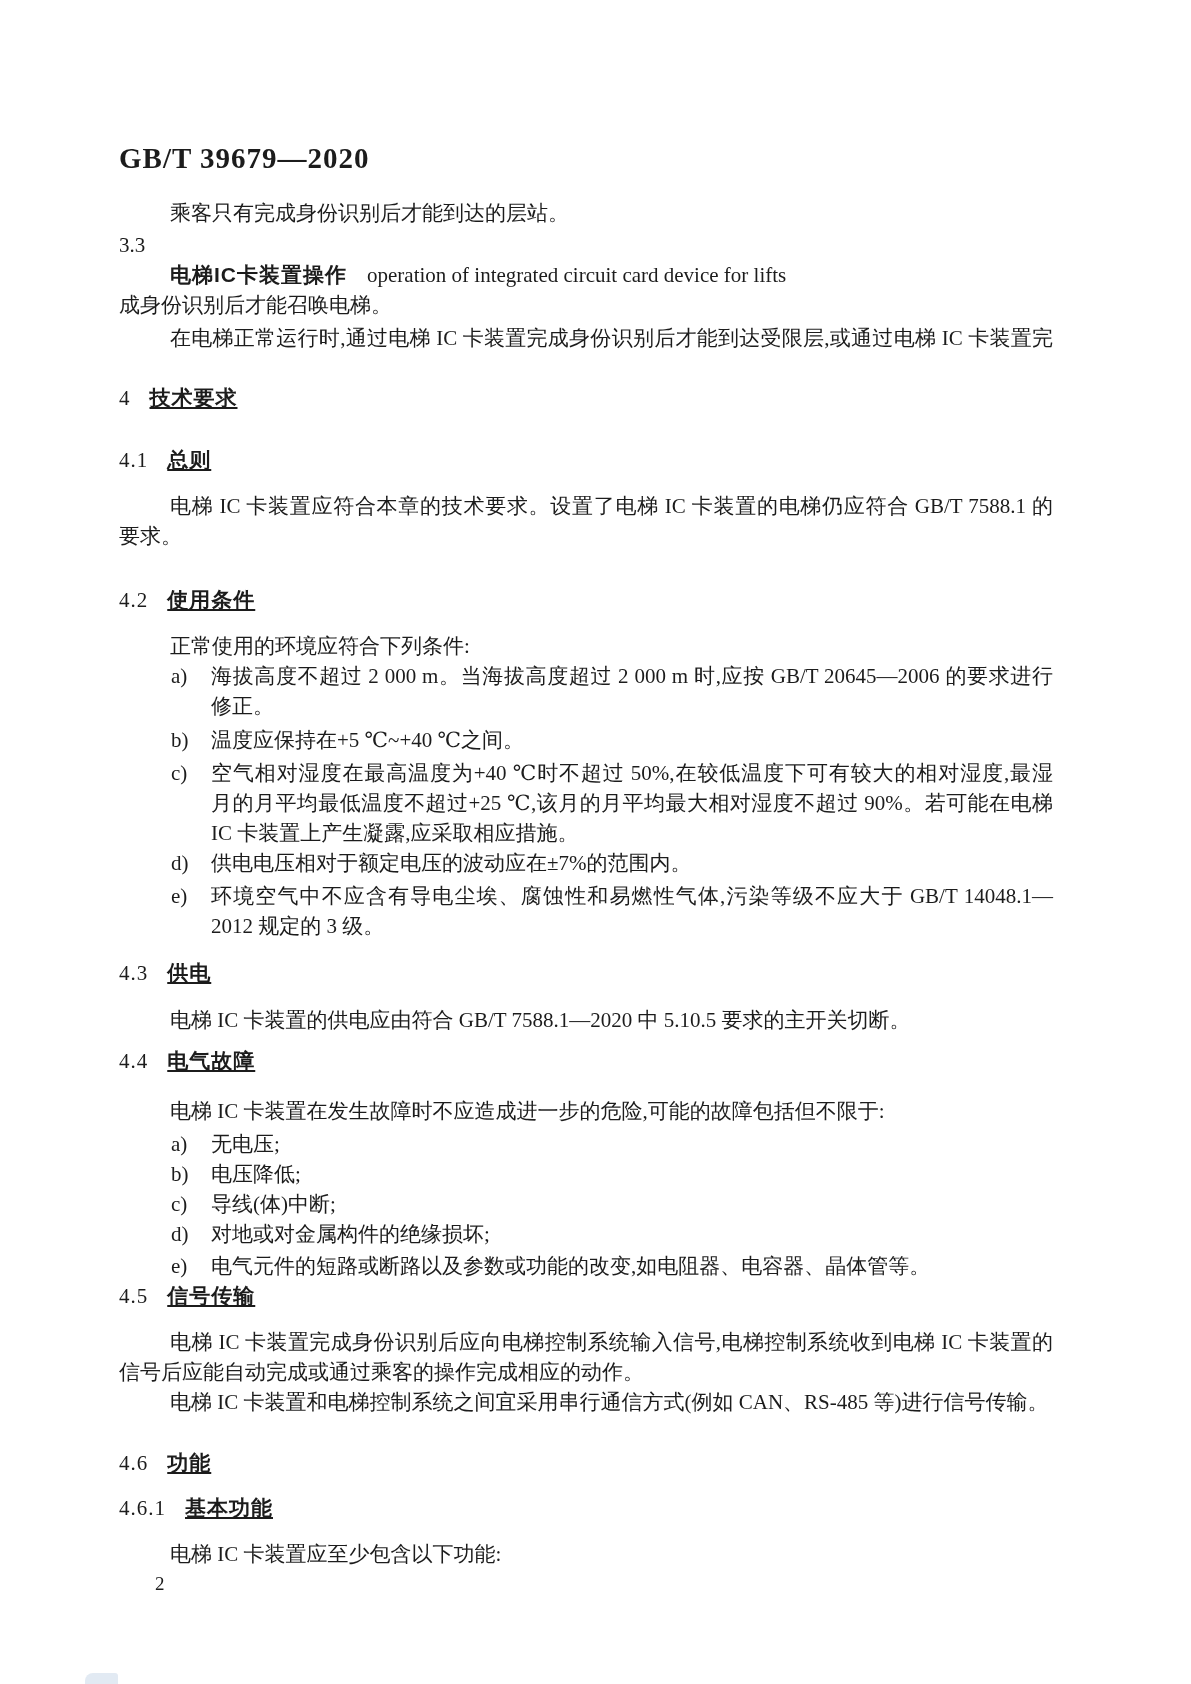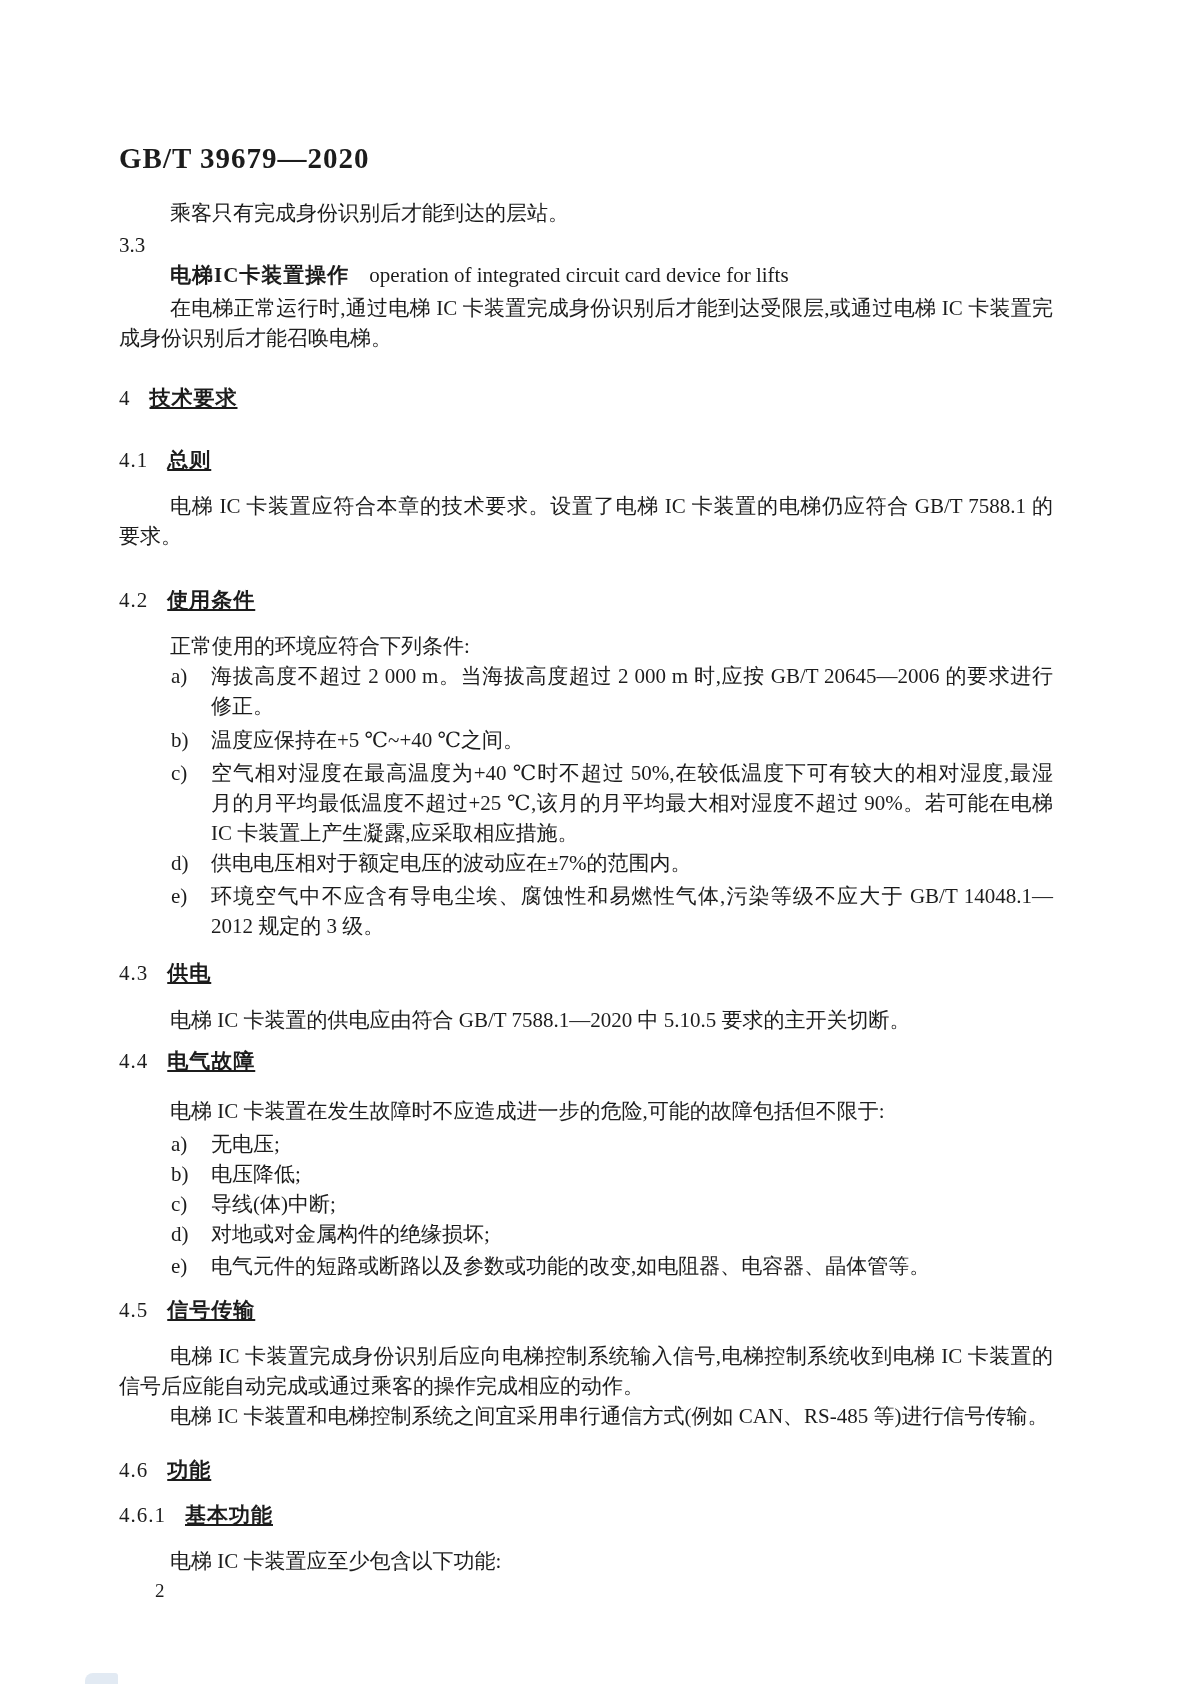--- a/index.html
+++ b/index.html
@@ -20,21 +20,21 @@
     font-weight:bold;font-size:29px;margin-left:0;letter-spacing:1px;
   }
   .heading{
     font-weight:bold;height:30px;line-height:30px;
     font-family:"Liberation Sans","DejaVu Sans",sans-serif;
     letter-spacing:1px;
     text-decoration:underline;
   }
   .h-num{display:inline-block;margin-right:19px;font-family:"Liberation Serif","DejaVu Serif",serif;font-weight:normal;}
   .term-line{height:30px;line-height:30px;padding-left:51px;}
-  .term-zh{font-weight:bold;font-family:Liberation Serif, serif;letter-spacing:1px;}
+  .term-zh{font-weight:bold;font-family:Liberation Sans, sans-serif;letter-spacing:1px;}
   .term-en{font-weight:normal;margin-left:20px;}
   .clause-num{height:30px;line-height:30px;}
   .li{display:flex;padding-left:52px;}
   .li-marker{width:40px;flex:0 0 40px;height:30px;line-height:30px;}
   .li-text{flex:1;}
   .page-num{height:30px;line-height:30px;font-size:19px;padding-left:36px;}
   .corner-deco{
     position:absolute;left:85px;top:1673px;width:33px;height:11px;
     border-radius:8px 3px 0 0;
   }
@@ -47,22 +47,22 @@
   <div class="doc-header">GB/T 39679—2020</div>
 
   <div class="line indent" style="margin-top:25px">乘客只有完成身份识别后才能到达的层站。</div>
 
   <div class="clause-num" style="margin-top:2px">3.3</div>
 
   <div class="term-line">
     <span class="term-zh">电梯IC卡装置操作</span><span class="term-en">operation of integrated circuit card device for lifts</span>
   </div>
 
+  <div class="line">成身份识别后才能召唤电梯。</div>
   <div class="line indent full" style="margin-top:3px">在电梯正常运行时,通过电梯 IC 卡装置完成身份识别后才能到达受限层,或通过电梯 IC 卡装置完</div>
-  <div class="line">成身份识别后才能召唤电梯。</div>
 
   <div class="heading" style="margin-top:30px">
     <span class="h-num">4</span><span>技术要求</span>
   </div>
 
   <div class="heading" style="margin-top:32px">
     <span class="h-num">4.1</span><span>总则</span>
   </div>
 
   <div class="line indent full" style="margin-top:16px">电梯 IC 卡装置应符合本章的技术要求。设置了电梯 IC 卡装置的电梯仍应符合 GB/T 7588.1 的</div>
@@ -149,29 +149,29 @@
         <div class="line">对地或对金属构件的绝缘损坏;</div>
       </div>
   </div>
   <div class="li" style="margin-top:2px">
     <div class="li-marker">e)</div>
     <div class="li-text">
         <div class="line">电气元件的短路或断路以及参数或功能的改变,如电阻器、电容器、晶体管等。</div>
       </div>
   </div>
 
-  <div class="heading" style="margin-top:14px">
+  <div class="heading" style="">
     <span class="h-num">4.5</span><span>信号传输</span>
   </div>
 
   <div class="line indent full" style="margin-top:16px">电梯 IC 卡装置完成身份识别后应向电梯控制系统输入信号,电梯控制系统收到电梯 IC 卡装置的</div>
   <div class="line">信号后应能自动完成或通过乘客的操作完成相应的动作。</div>
   <div class="line indent">电梯 IC 卡装置和电梯控制系统之间宜采用串行通信方式(例如 CAN、RS-485 等)进行信号传输。</div>
 
-  <div class="heading" style="margin-top:24px">
+  <div class="heading" style="margin-top:31px">
     <span class="h-num">4.6</span><span>功能</span>
   </div>
 
   <div class="heading" style="margin-top:15px">
     <span class="h-num">4.6.1</span><span>基本功能</span>
   </div>
 
   <div class="line indent" style="margin-top:16px">电梯 IC 卡装置应至少包含以下功能:</div>
 
   <div class="page-num">2</div>

